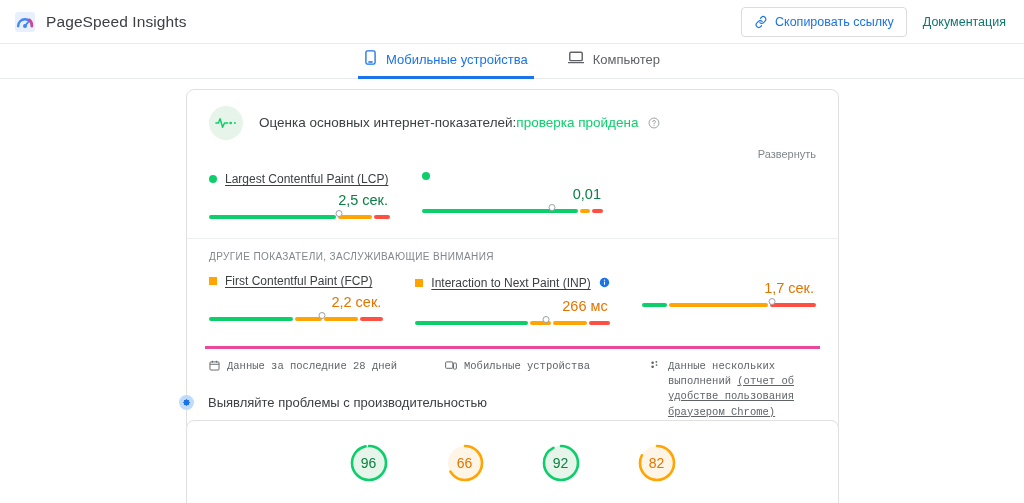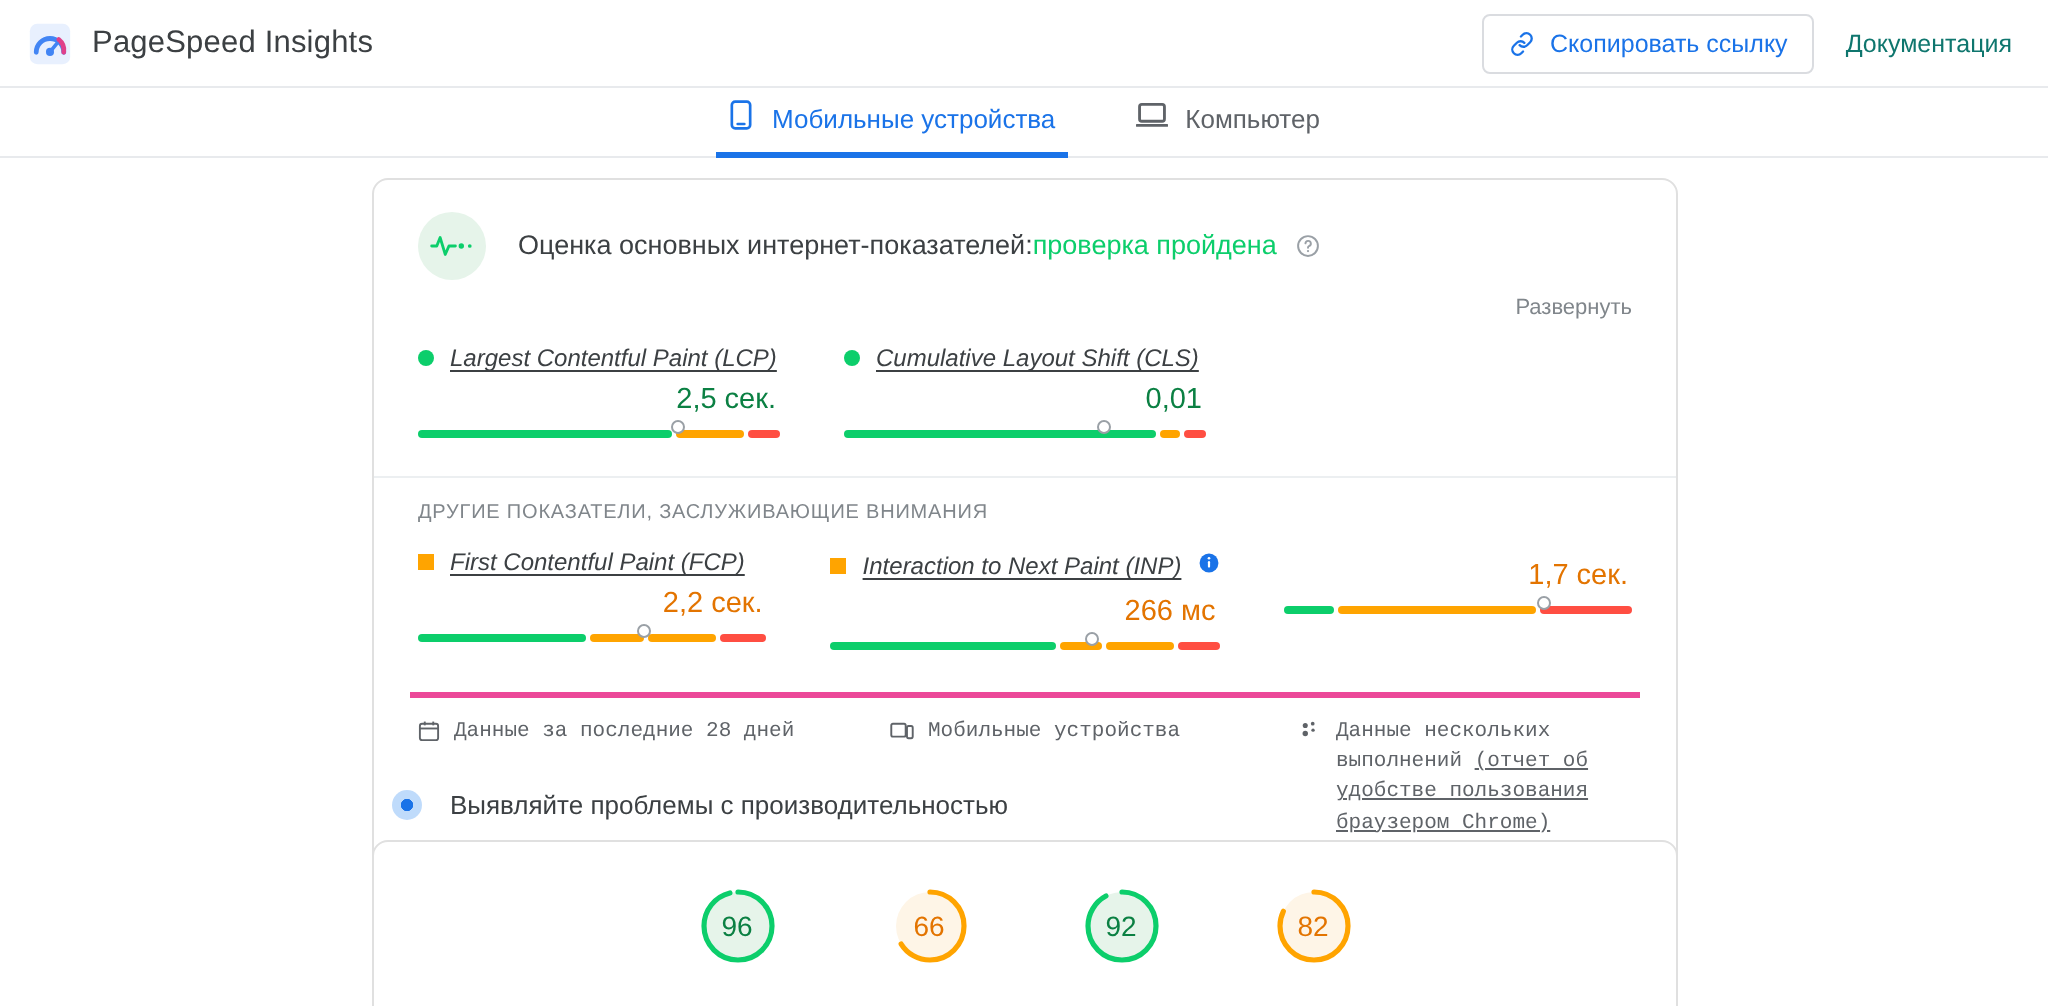--- a/index.html
+++ b/index.html
@@ -142,21 +142,20 @@
   }
   .dot { width: 8px; height: 8px; border-radius: 50%; flex: 0 0 auto; }
   .sq { width: 8px; height: 8px; flex: 0 0 auto; }
   .metric-name {
     font-size: 12px;
     color: #3c4043;
     text-decoration: underline;
     text-underline-offset: 2px;
     cursor: pointer;
     white-space: nowrap;
-    font-style: italic;
   }
   .metric-value {
     text-align: right;
     font-size: 14.5px;
     margin: 6px 0 3px 0;
     padding-right: 2px;
   }
   .metric-value.good { color: #0b8043; }
   .metric-value.avg  { color: #e37400; }
   .bar-wrap { position: relative; height: 9px; }
@@ -207,21 +206,21 @@
     font-size: 10.5px;
     color: #5f6368;
     line-height: 1.45;
   }
   .foot-item svg { flex: 0 0 auto; margin-top: 1px; }
   .foot-link { color: #5f6368; text-decoration: underline; cursor: pointer; }
 
   
   .perf-head {
     position: absolute;
-    left: 196px;
+    left: 179px;
     top: 316px;
     display: flex; align-items: center; gap: 14px;
   }
   .perf-bullet {
     width: 15px; height: 15px; border-radius: 50%;
     background: radial-gradient(circle at 50% 50%, #1a73e8 0 28%, #bfdbfb 30% 100%);
     flex: 0 0 auto;
   }
   .perf-title { font-size: 13px; color: #3c4043; }
 
@@ -344,21 +343,20 @@
               <div class="seg r" style="flex: 9 0 0px;"></div>
             </div>
           <div class="marker" style="left: 72%;"></div>
         </div>
       </div>
 
 
       <div class="metric">
         <div class="metric-head">
           <span class="dot" style="background:#0cce6b"></span>
-          <span class="metric-name">Cumulative Layout Shift (CLS)</span>
         </div>
         <div class="metric-value good">0,01</div>
         <div class="bar-wrap">
           <div class="bar">
               <div class="seg g" style="flex: 88 0 0px;"></div>
               <div class="seg o" style="flex: 6 0 0px;"></div>
               <div class="seg r" style="flex: 6 0 0px;"></div>
             </div>
           <div class="marker" style="left: 72%;"></div>
         </div>

